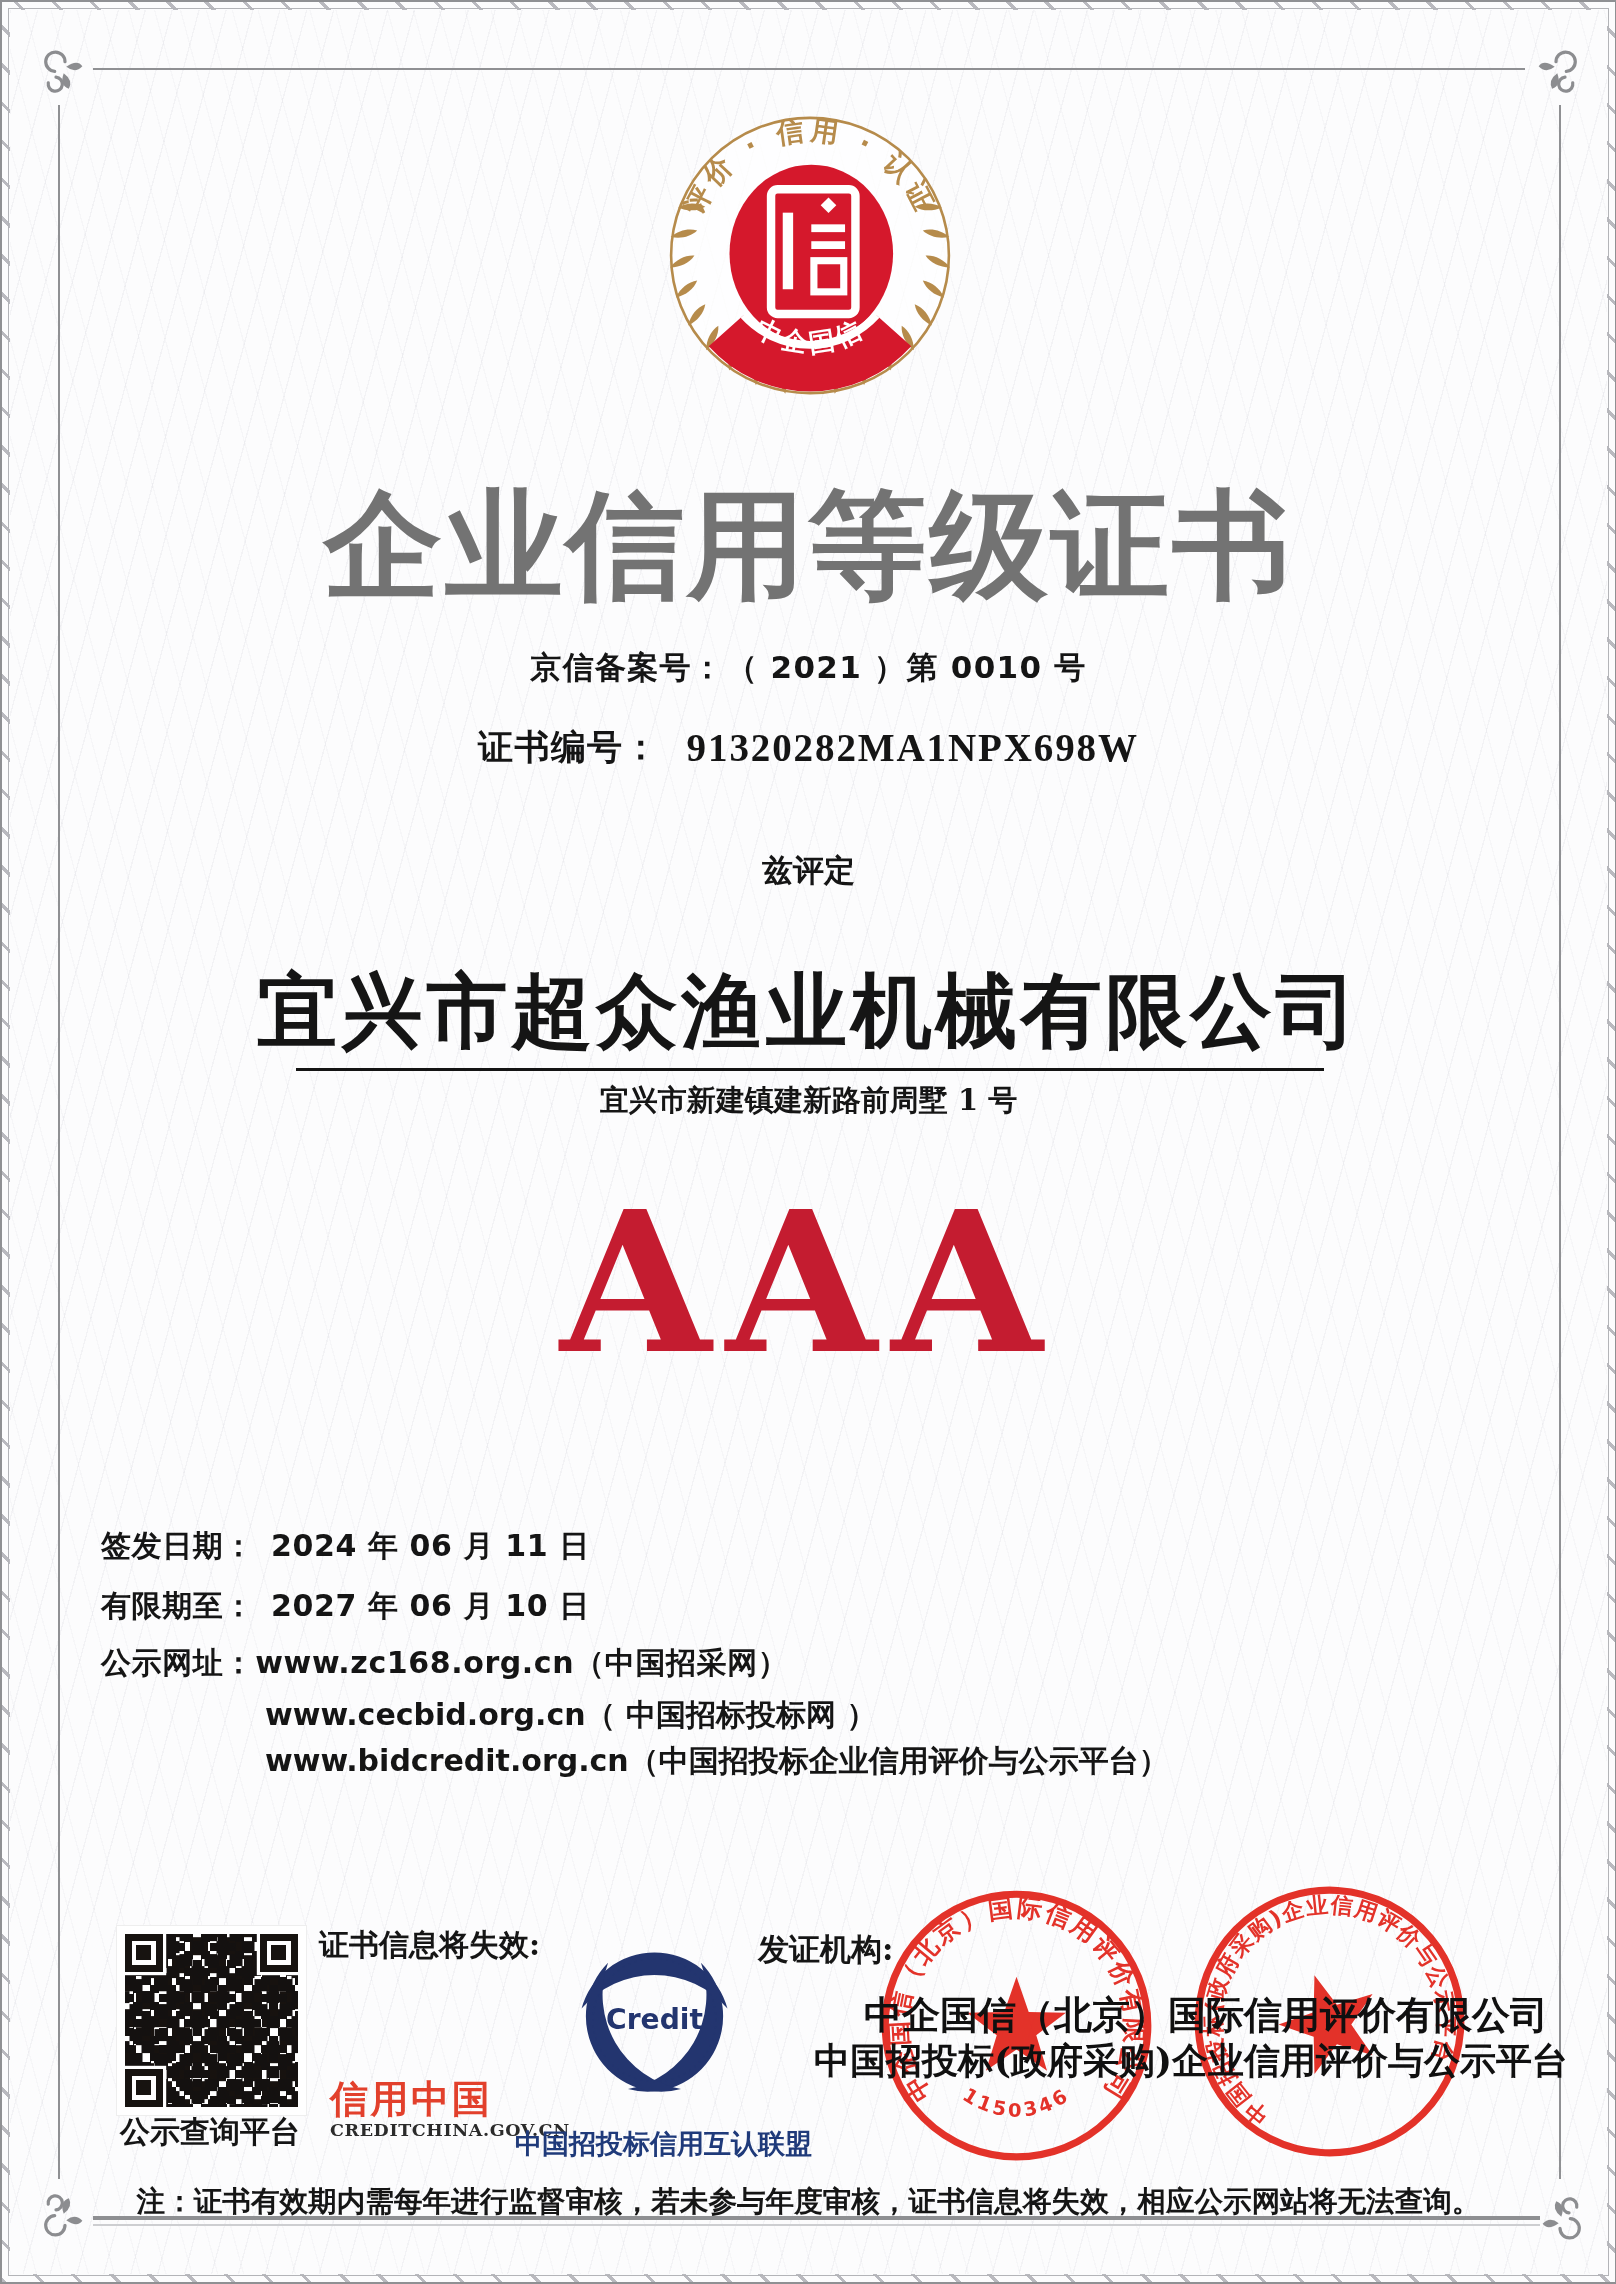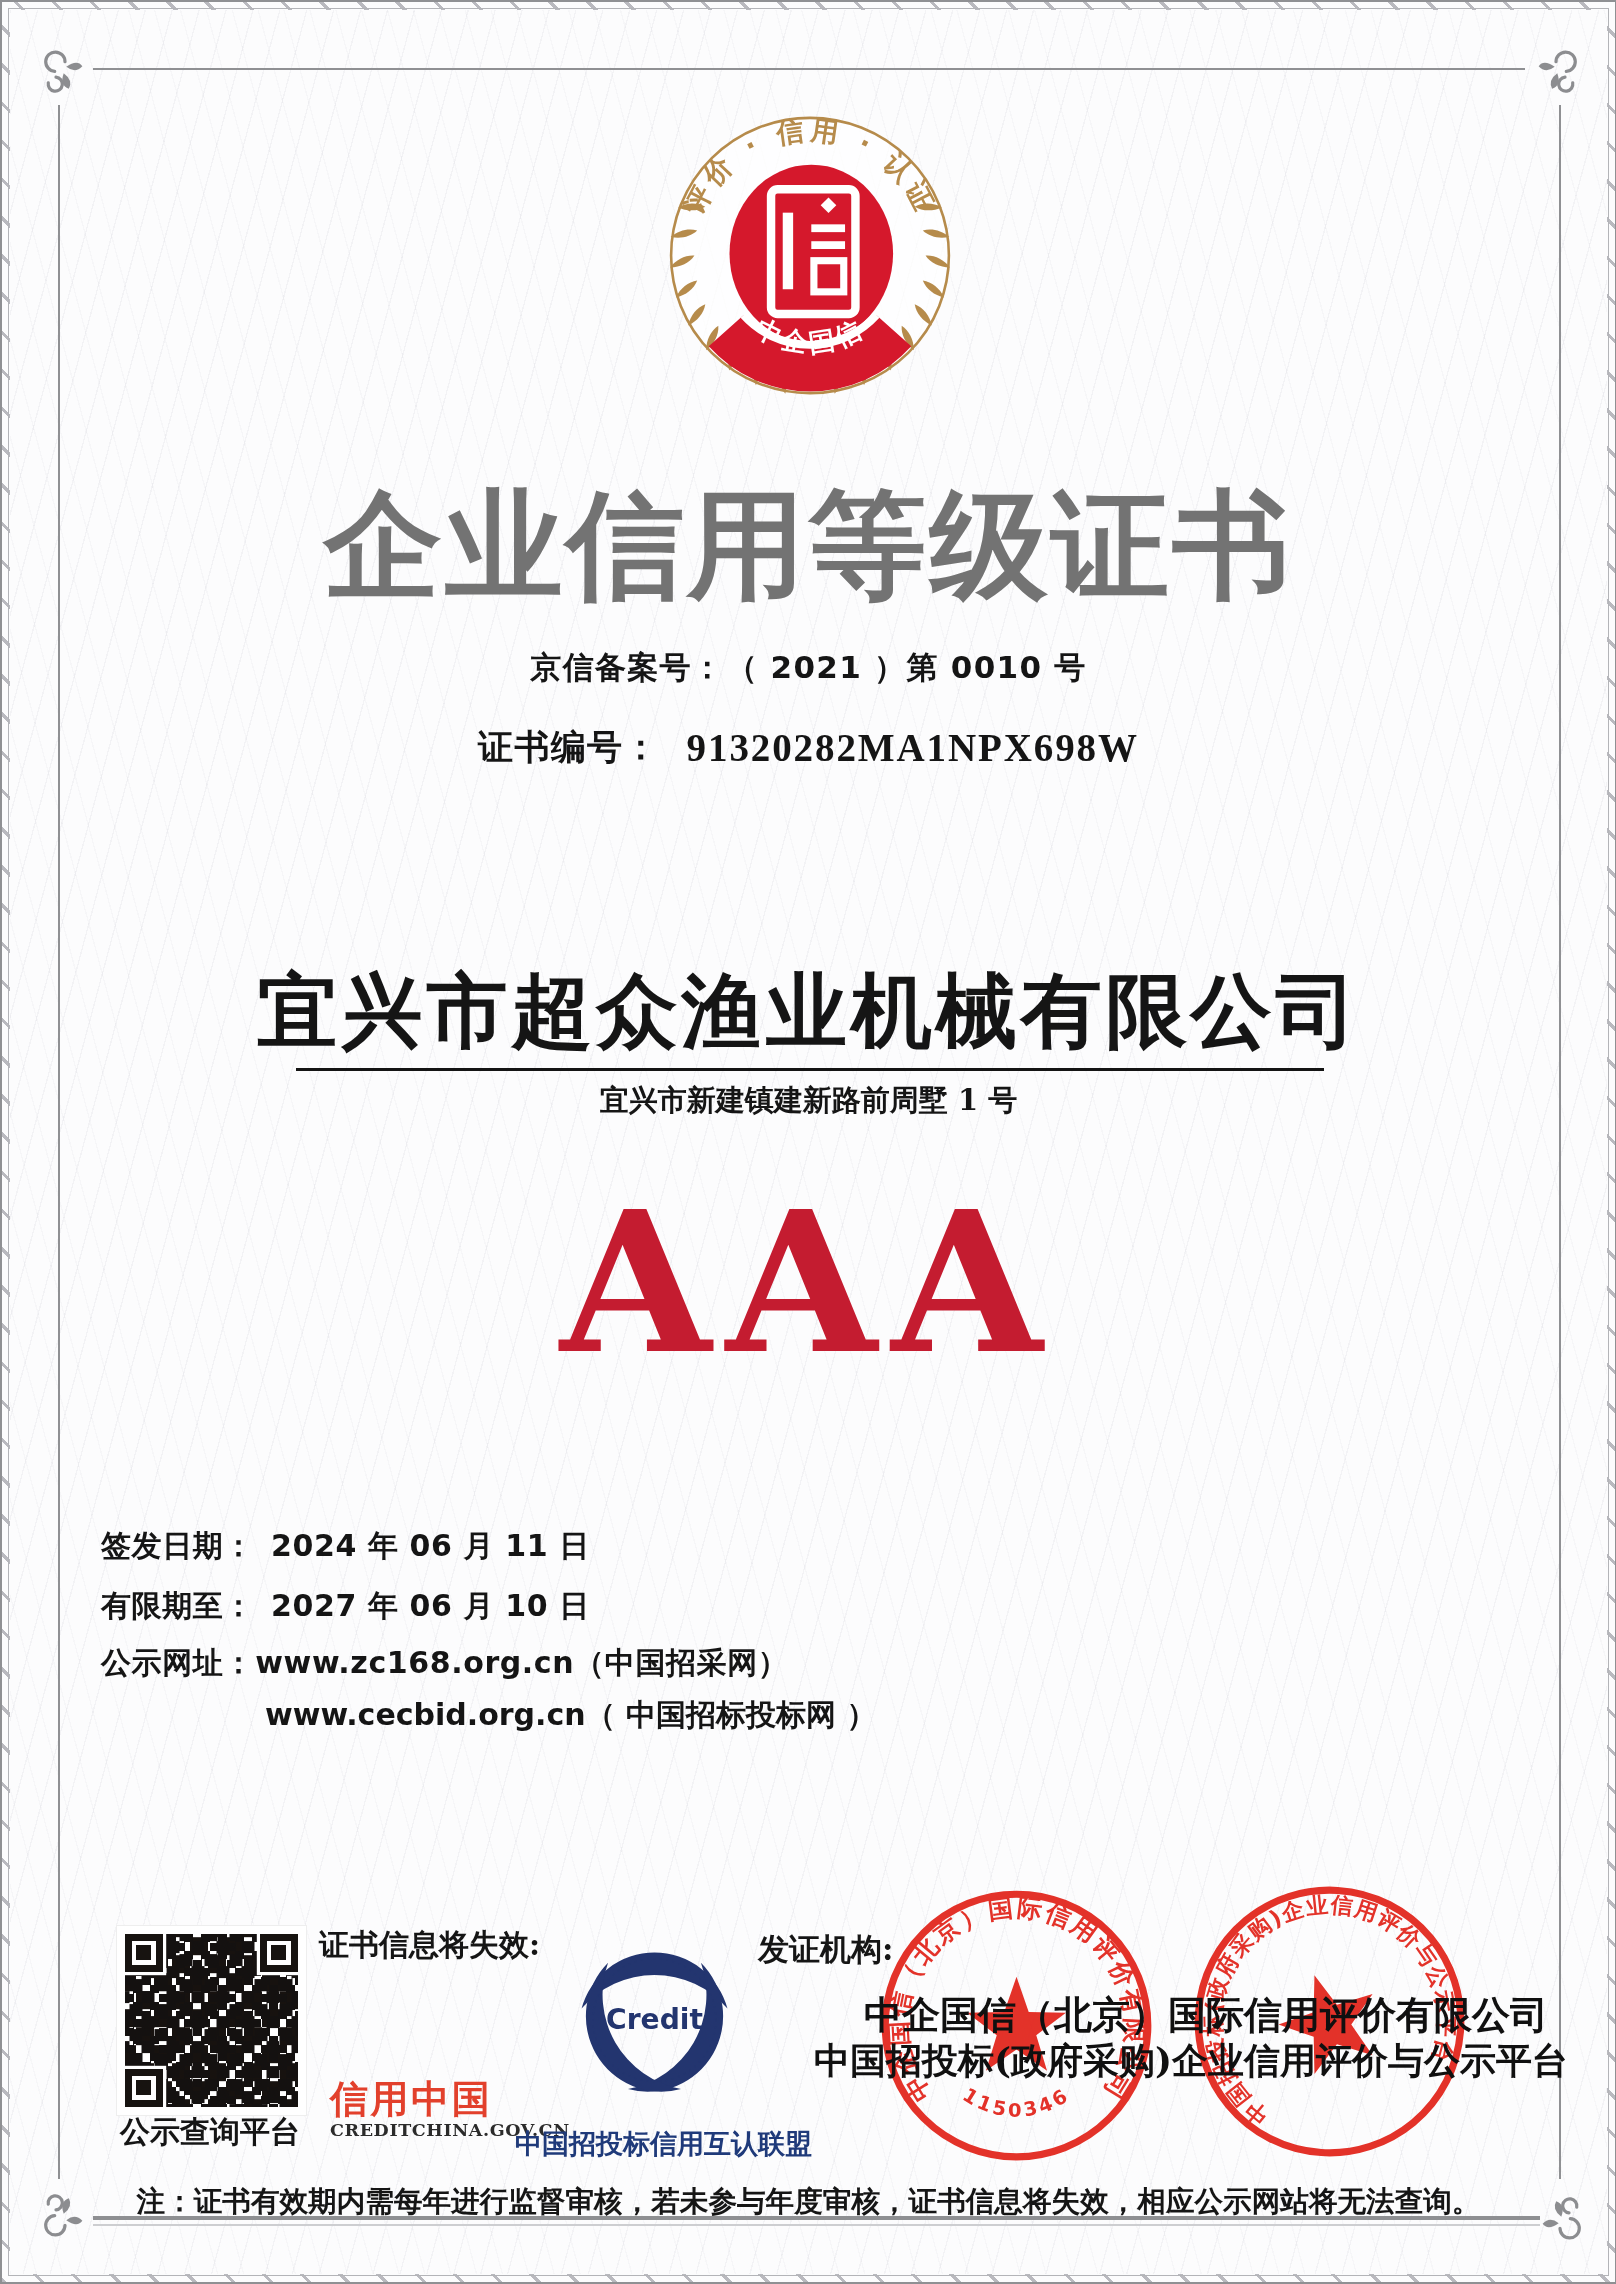--- a/index.html
+++ b/index.html
@@ -190,37 +190,39 @@
   <div class="abs center title">企业信用等级证书</div>
 
   <div class="abs center record-line">
     <span class="lab">京信备案号：</span><span>（ 2021 ）第 0010 号</span>
   </div>
 
   <div class="abs center cert-line">
     <span class="lab">证书编号：</span><span class="num">91320282MA1NPX698W</span>
   </div>
 
+  <div class="abs center hereby">兹评定</div>
 
   <div class="abs center company">宜兴市超众渔业机械有限公司</div>
   <div class="company-underline"></div>
   <div class="abs center address">宜兴市新建镇建新路前周墅 1 号</div>
 
   <div class="abs center rating">AAA</div>
 
   <div class="abs info-line" style="top:1524px">
     <span class="lab">签发日期：</span><span class="val">2024 年 06 月 11 日</span>
   </div>
   <div class="abs info-line" style="top:1584px">
     <span class="lab">有限期至：</span><span class="val">2027 年 06 月 10 日</span>
   </div>
   <div class="abs info-line" style="top:1641px">
     <span class="lab">公示网址：</span><span class="val" style="margin-left:1.3px">www.zc168.org.cn（中国招采网）</span>
   </div>
   <div class="abs url-cont" style="top:1693px">www.cecbid.org.cn（ 中国招标投标网 ）</div>
+  <div class="abs url-cont" style="top:1739px">www.bidcredit.org.cn（中国招投标企业信用评价与公示平台）</div>
 
   <div class="abs sup-label">证书信息将失效:</div>
   <div class="abs issuer-label">发证机构:</div>
 
   <div class="qr">
     <div class="qr-mod">
       <div class="finder f-tl"></div>
       <div class="finder f-tr"></div>
       <div class="finder f-bl"></div>
     </div>

